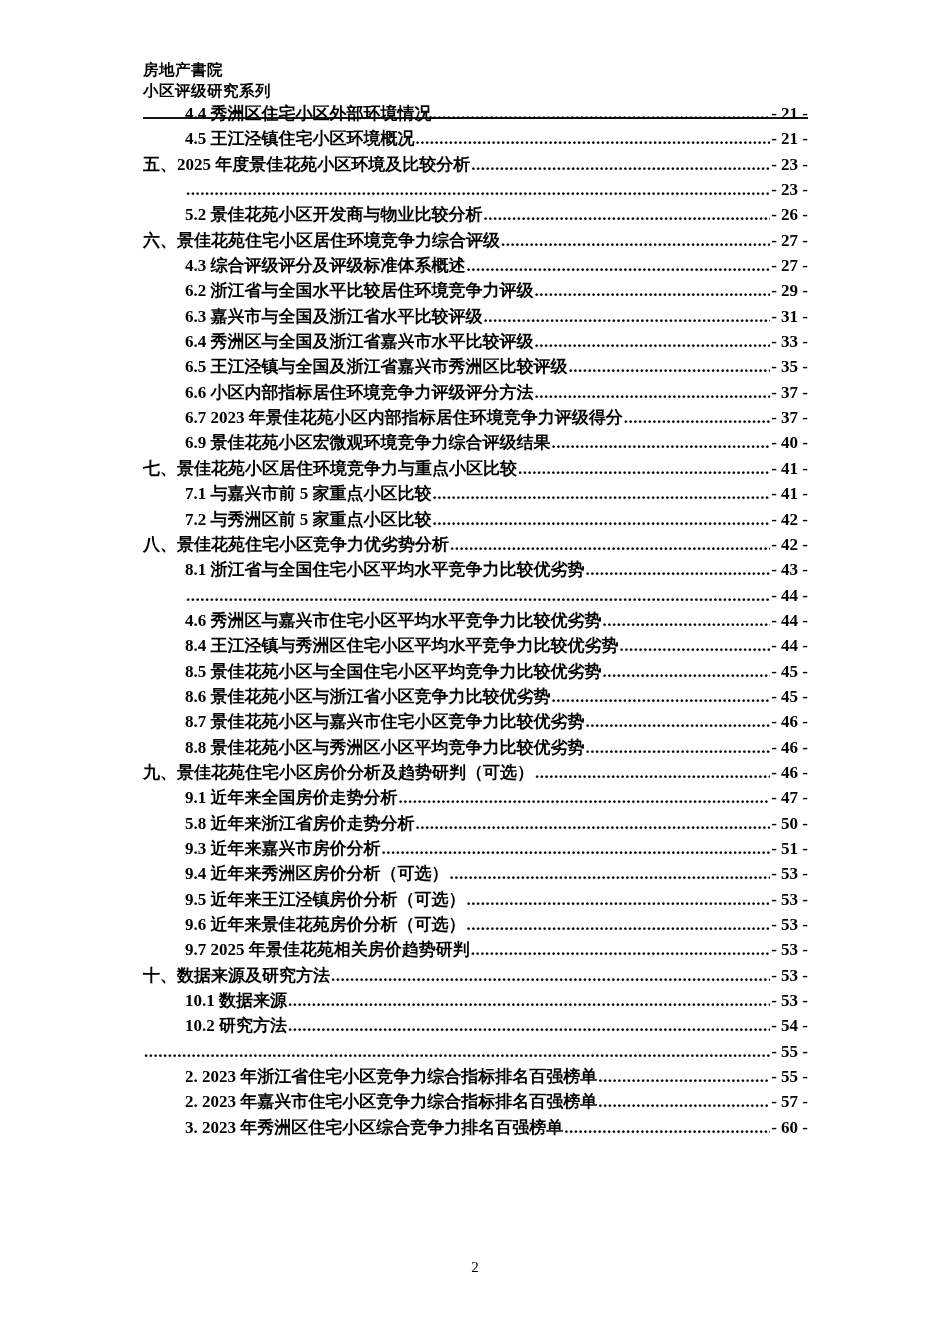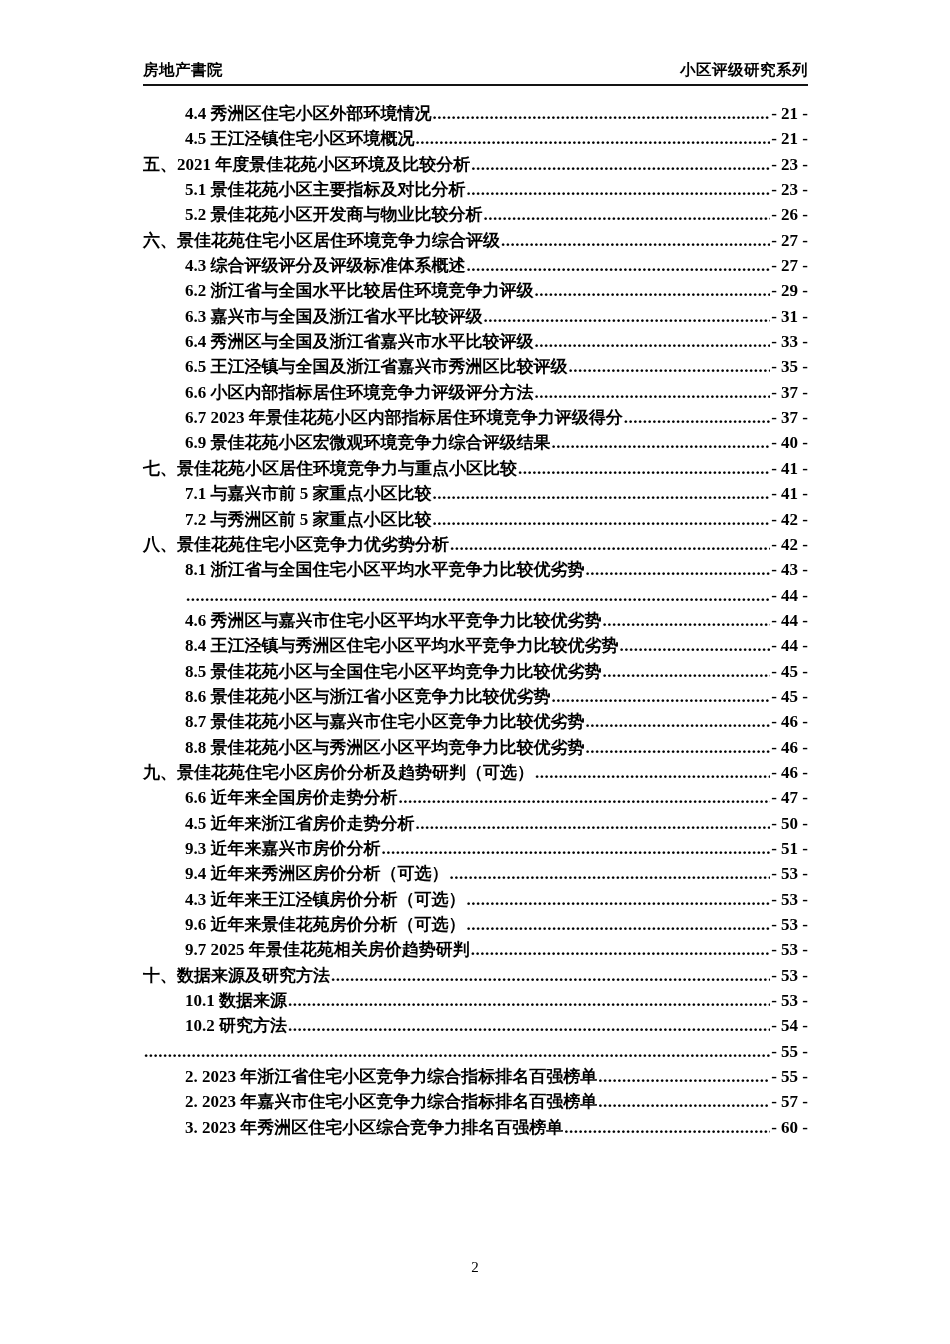--- a/index.html
+++ b/index.html
@@ -5,21 +5,21 @@
   html,body{margin:0;padding:0;}
   body{
     width:950px;height:1344px;background:#ffffff;position:relative;
     font-family:"Liberation Serif","DejaVu Serif",serif;color:#000;
     overflow:hidden;
   }
   .page-header{
     position:absolute;left:143px;right:142px;top:60px;
     display:flex;justify-content:space-between;align-items:flex-start;
     font-size:15.5px;font-weight:600;letter-spacing:0.5px;
-    padding-bottom:3px;border-bottom:2.2px solid #141414;
+    padding-bottom:15px;border-bottom:2.2px solid #141414;flex-direction:column;
   }
   .toc{
     position:absolute;left:143px;right:142px;top:101px;
     font-size:17px;font-weight:600;
   }
   .toc-row{
     display:flex;align-items:baseline;height:25.35px;line-height:25.35px;
   }
   .toc-row.level-2{padding-left:42px;}
   .toc-label{white-space:pre;flex:0 0 auto;}
@@ -52,26 +52,25 @@
         <span class="toc-label">4.4 秀洲区住宅小区外部环境情况</span>
         <span class="toc-dots"></span>
         <span class="toc-page">- 21 -</span>
       </div>
       <div class="toc-row level-2">
         <span class="toc-label">4.5 王江泾镇住宅小区环境概况</span>
         <span class="toc-dots"></span>
         <span class="toc-page">- 21 -</span>
       </div>
       <div class="toc-row level-1">
-        <span class="toc-label">五、2021 年度景佳花苑小区环境及比较分析</span>
+        <span class="toc-label">五、2025 年度景佳花苑小区环境及比较分析</span>
         <span class="toc-dots"></span>
         <span class="toc-page">- 23 -</span>
       </div>
       <div class="toc-row level-2">
-        <span class="toc-label">5.1 景佳花苑小区主要指标及对比分析</span>
         <span class="toc-dots"></span>
         <span class="toc-page">- 23 -</span>
       </div>
       <div class="toc-row level-2">
         <span class="toc-label">5.2 景佳花苑小区开发商与物业比较分析</span>
         <span class="toc-dots"></span>
         <span class="toc-page">- 26 -</span>
       </div>
       <div class="toc-row level-1">
         <span class="toc-label">六、景佳花苑住宅小区居住环境竞争力综合评级</span>
@@ -176,41 +175,41 @@
         <span class="toc-label">8.8 景佳花苑小区与秀洲区小区平均竞争力比较优劣势</span>
         <span class="toc-dots"></span>
         <span class="toc-page">- 46 -</span>
       </div>
       <div class="toc-row level-1">
         <span class="toc-label">九、景佳花苑住宅小区房价分析及趋势研判（可选）</span>
         <span class="toc-dots"></span>
         <span class="toc-page">- 46 -</span>
       </div>
       <div class="toc-row level-2">
-        <span class="toc-label">6.6 近年来全国房价走势分析</span>
+        <span class="toc-label">9.1 近年来全国房价走势分析</span>
         <span class="toc-dots"></span>
         <span class="toc-page">- 47 -</span>
       </div>
       <div class="toc-row level-2">
-        <span class="toc-label">4.5 近年来浙江省房价走势分析</span>
+        <span class="toc-label">5.8 近年来浙江省房价走势分析</span>
         <span class="toc-dots"></span>
         <span class="toc-page">- 50 -</span>
       </div>
       <div class="toc-row level-2">
         <span class="toc-label">9.3 近年来嘉兴市房价分析</span>
         <span class="toc-dots"></span>
         <span class="toc-page">- 51 -</span>
       </div>
       <div class="toc-row level-2">
         <span class="toc-label">9.4 近年来秀洲区房价分析（可选）</span>
         <span class="toc-dots"></span>
         <span class="toc-page">- 53 -</span>
       </div>
       <div class="toc-row level-2">
-        <span class="toc-label">4.3 近年来王江泾镇房价分析（可选）</span>
+        <span class="toc-label">9.5 近年来王江泾镇房价分析（可选）</span>
         <span class="toc-dots"></span>
         <span class="toc-page">- 53 -</span>
       </div>
       <div class="toc-row level-2">
         <span class="toc-label">9.6 近年来景佳花苑房价分析（可选）</span>
         <span class="toc-dots"></span>
         <span class="toc-page">- 53 -</span>
       </div>
       <div class="toc-row level-2">
         <span class="toc-label">9.7 2025 年景佳花苑相关房价趋势研判</span>

